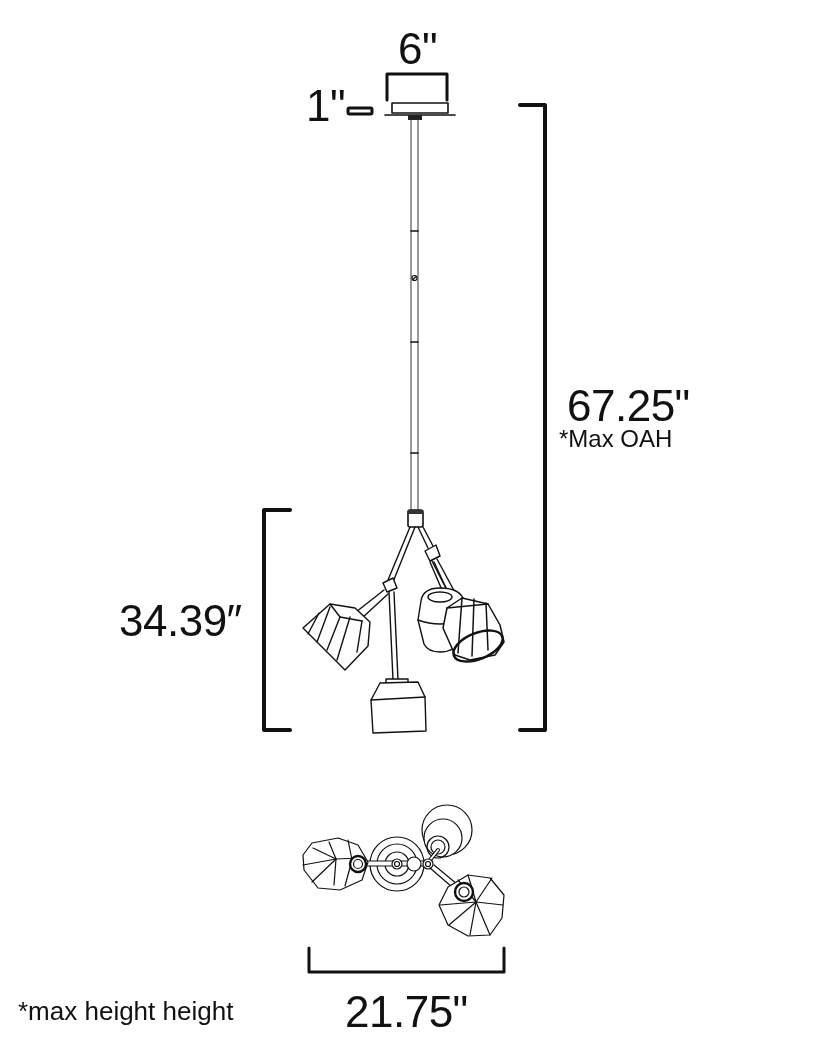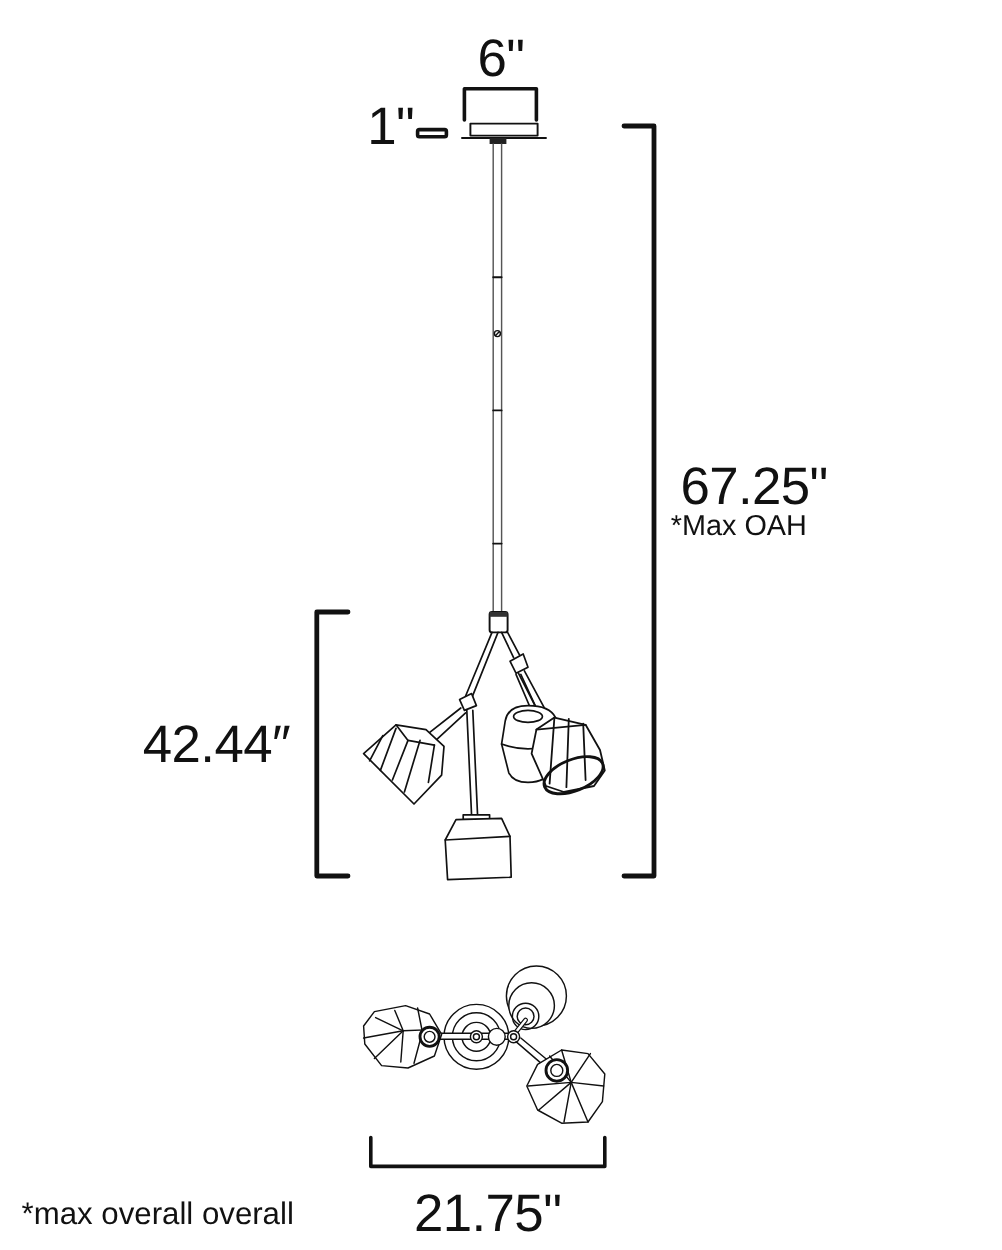--- a/index.html
+++ b/index.html
@@ -151,15 +151,15 @@
       <circle cx="464" cy="892" r="9" stroke-width="2.4" fill="#fff"></circle>
       <circle cx="464" cy="892" r="5"></circle>
     </g>
   </g>
 </svg>
 
 <div class="lbl lbl-big" style="left:398px; top:27px;">6"</div>
 <div class="lbl lbl-big" style="left:306px; top:84px;">1"</div>
 <div class="lbl lbl-big" style="left:567px; top:384px;">67.25"</div>
 <div class="lbl lbl-small" style="left:559px; top:427px;">*Max OAH</div>
-<div class="lbl lbl-big" style="left:119px; top:599px;">42.44″</div>
+<div class="lbl lbl-big" style="left:119px; top:599px;">34.39″</div>
 <div class="lbl lbl-big" style="left:345px; top:990px;">21.75"</div>
-<div class="lbl lbl-foot" style="left:18px; top:998px;">*max overall overall</div>
+<div class="lbl lbl-foot" style="left:18px; top:998px;">*max height height</div>
 
 </body></html>

